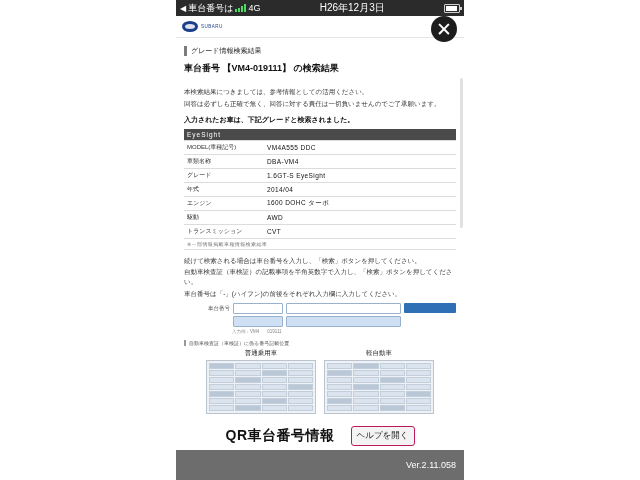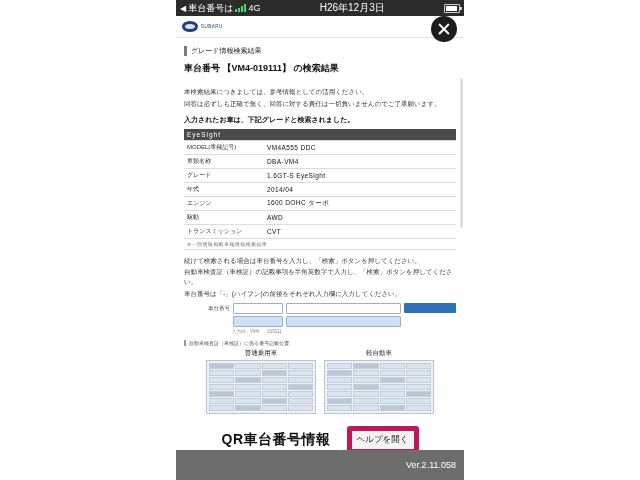--- a/index.html
+++ b/index.html
@@ -87,21 +87,21 @@
   .thumb .img .grid span{background:#dbe4ee;border:.5px solid #c3cedb;}
   .thumb .img .grid span.dark{background:#b9c7d6;}
 
   .scrollhint{position:absolute;right:1px;top:40px;width:3px;height:150px;background:#c9c9c9;border-radius:2px;opacity:.55;}
 
   
   .qrsect{padding:6px 10px 0 10px;background:#ffffff;}
   .qrhead{display:flex;align-items:center;justify-content:center;gap:16px;margin:2px 0 8px 0;}
   .qrtitle{font-size:14px;font-weight:bold;color:#111;letter-spacing:.5px;}
   .helpbtn{
-    border:5px solid #be185d;border-radius:3px;background:#f3f3f3;color:#222;
+    border:1px solid #be185d;border-radius:3px;background:#f3f3f3;color:#222;
     font-size:8.5px;padding:3px 5px;cursor:pointer;white-space:nowrap;
   }
   .valuebox{
     border:1px solid #8e8e8e;border-radius:5px;background:#ffffff;
     height:30px;display:flex;align-items:center;justify-content:center;
     font-size:15px;font-weight:bold;color:#111;margin:0 0 8px 0;letter-spacing:1px;
     cursor:pointer;
   }
 
   

